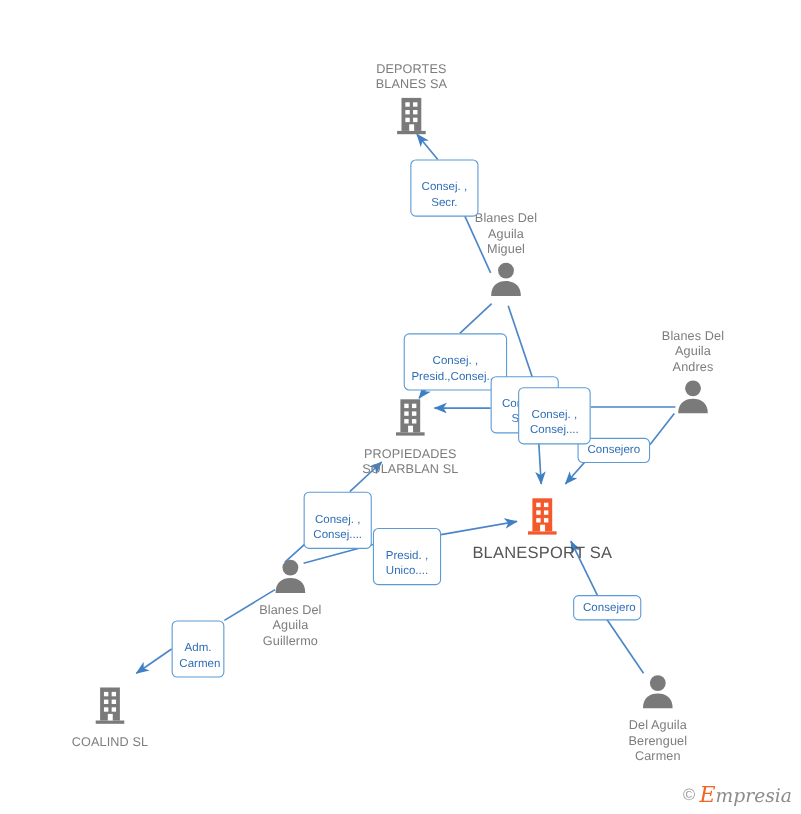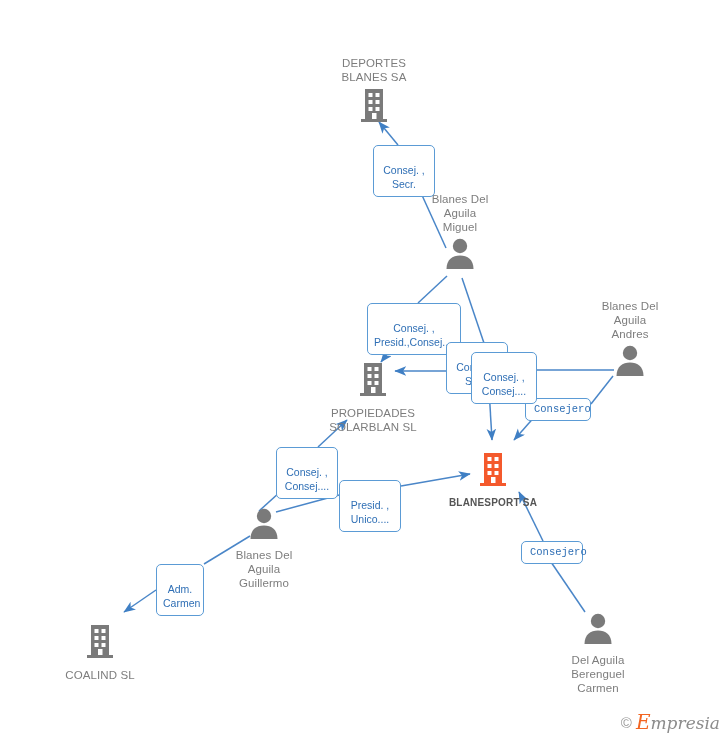--- a/index.html
+++ b/index.html
@@ -42,22 +42,22 @@
     display: block;
     margin-top: 9px;
     font-size: 11.5px;
     line-height: 14px;
     color: #7d7d7d;
     white-space: pre-line;
     letter-spacing: 0.1px;
   }
   .node.company-focus .node-label {
     color: #555555;
-    font-weight: bold;
-    font-size: 10px;
+    font-weight: normal;
+    font-size: 15px;
     letter-spacing: 0.2px;
   }
   .node.label-above .node-label {
     margin-top: 0;
     margin-bottom: 3px;
   }
   .node.label-above .node-inner {
     display: flex;
     flex-direction: column-reverse;
   }
@@ -72,21 +72,20 @@
     color: #2f6fb5;
     font-size: 10.5px;
     line-height: 14px;
     text-align: center;
     padding: 17px 6px 5px 6px;
     white-space: pre-line;
     z-index: 20;
   }
   .rel-label.single {
     padding: 3px 8px 4px 8px;
-    font-family: Liberation Mono, monospace;
   }
 
   
   #watermark {
     position: absolute;
     right: 8px;
     bottom: 6px;
     display: flex;
     align-items: center;
     gap: 4px;

